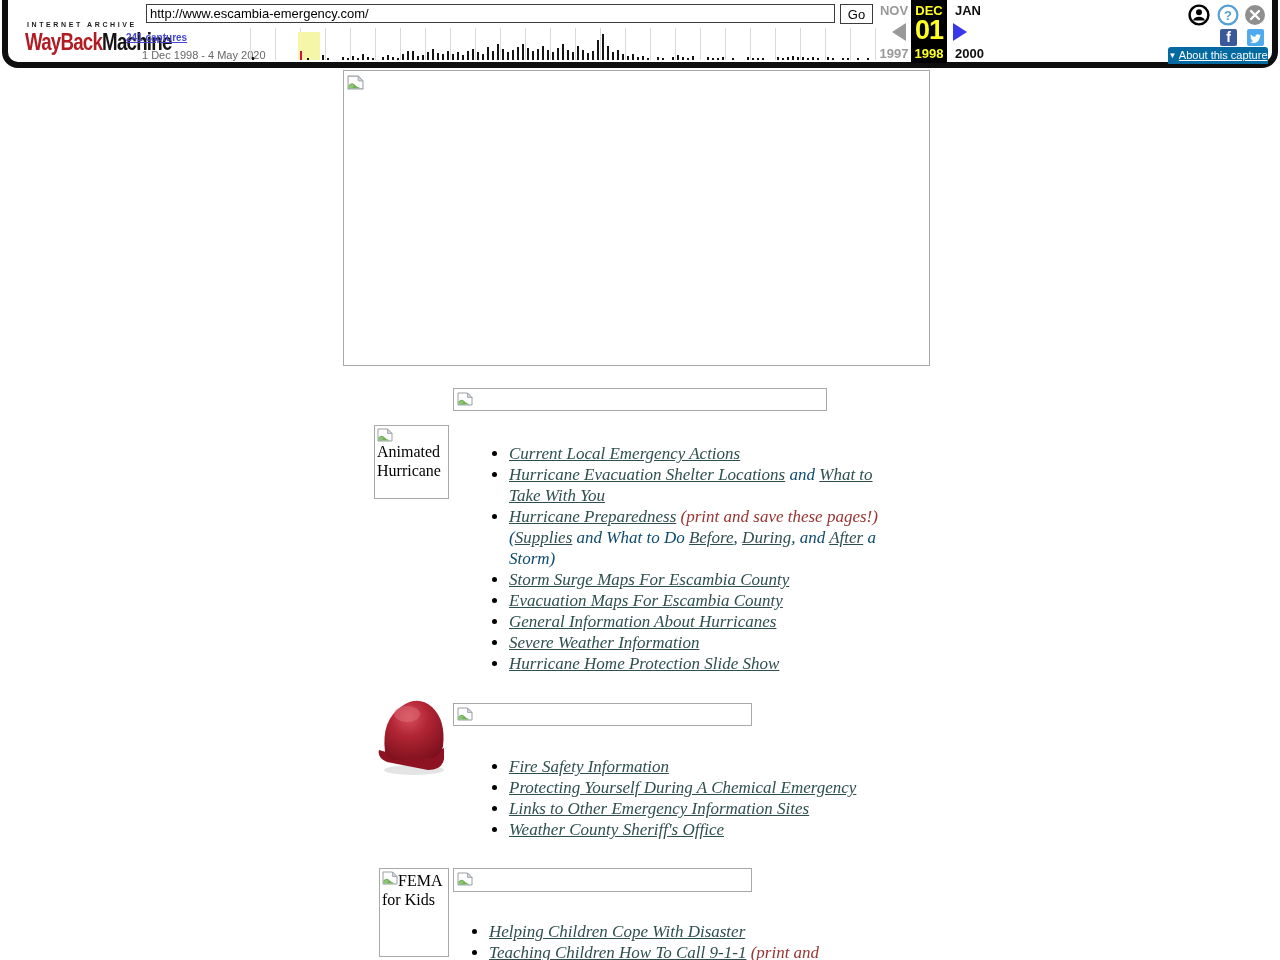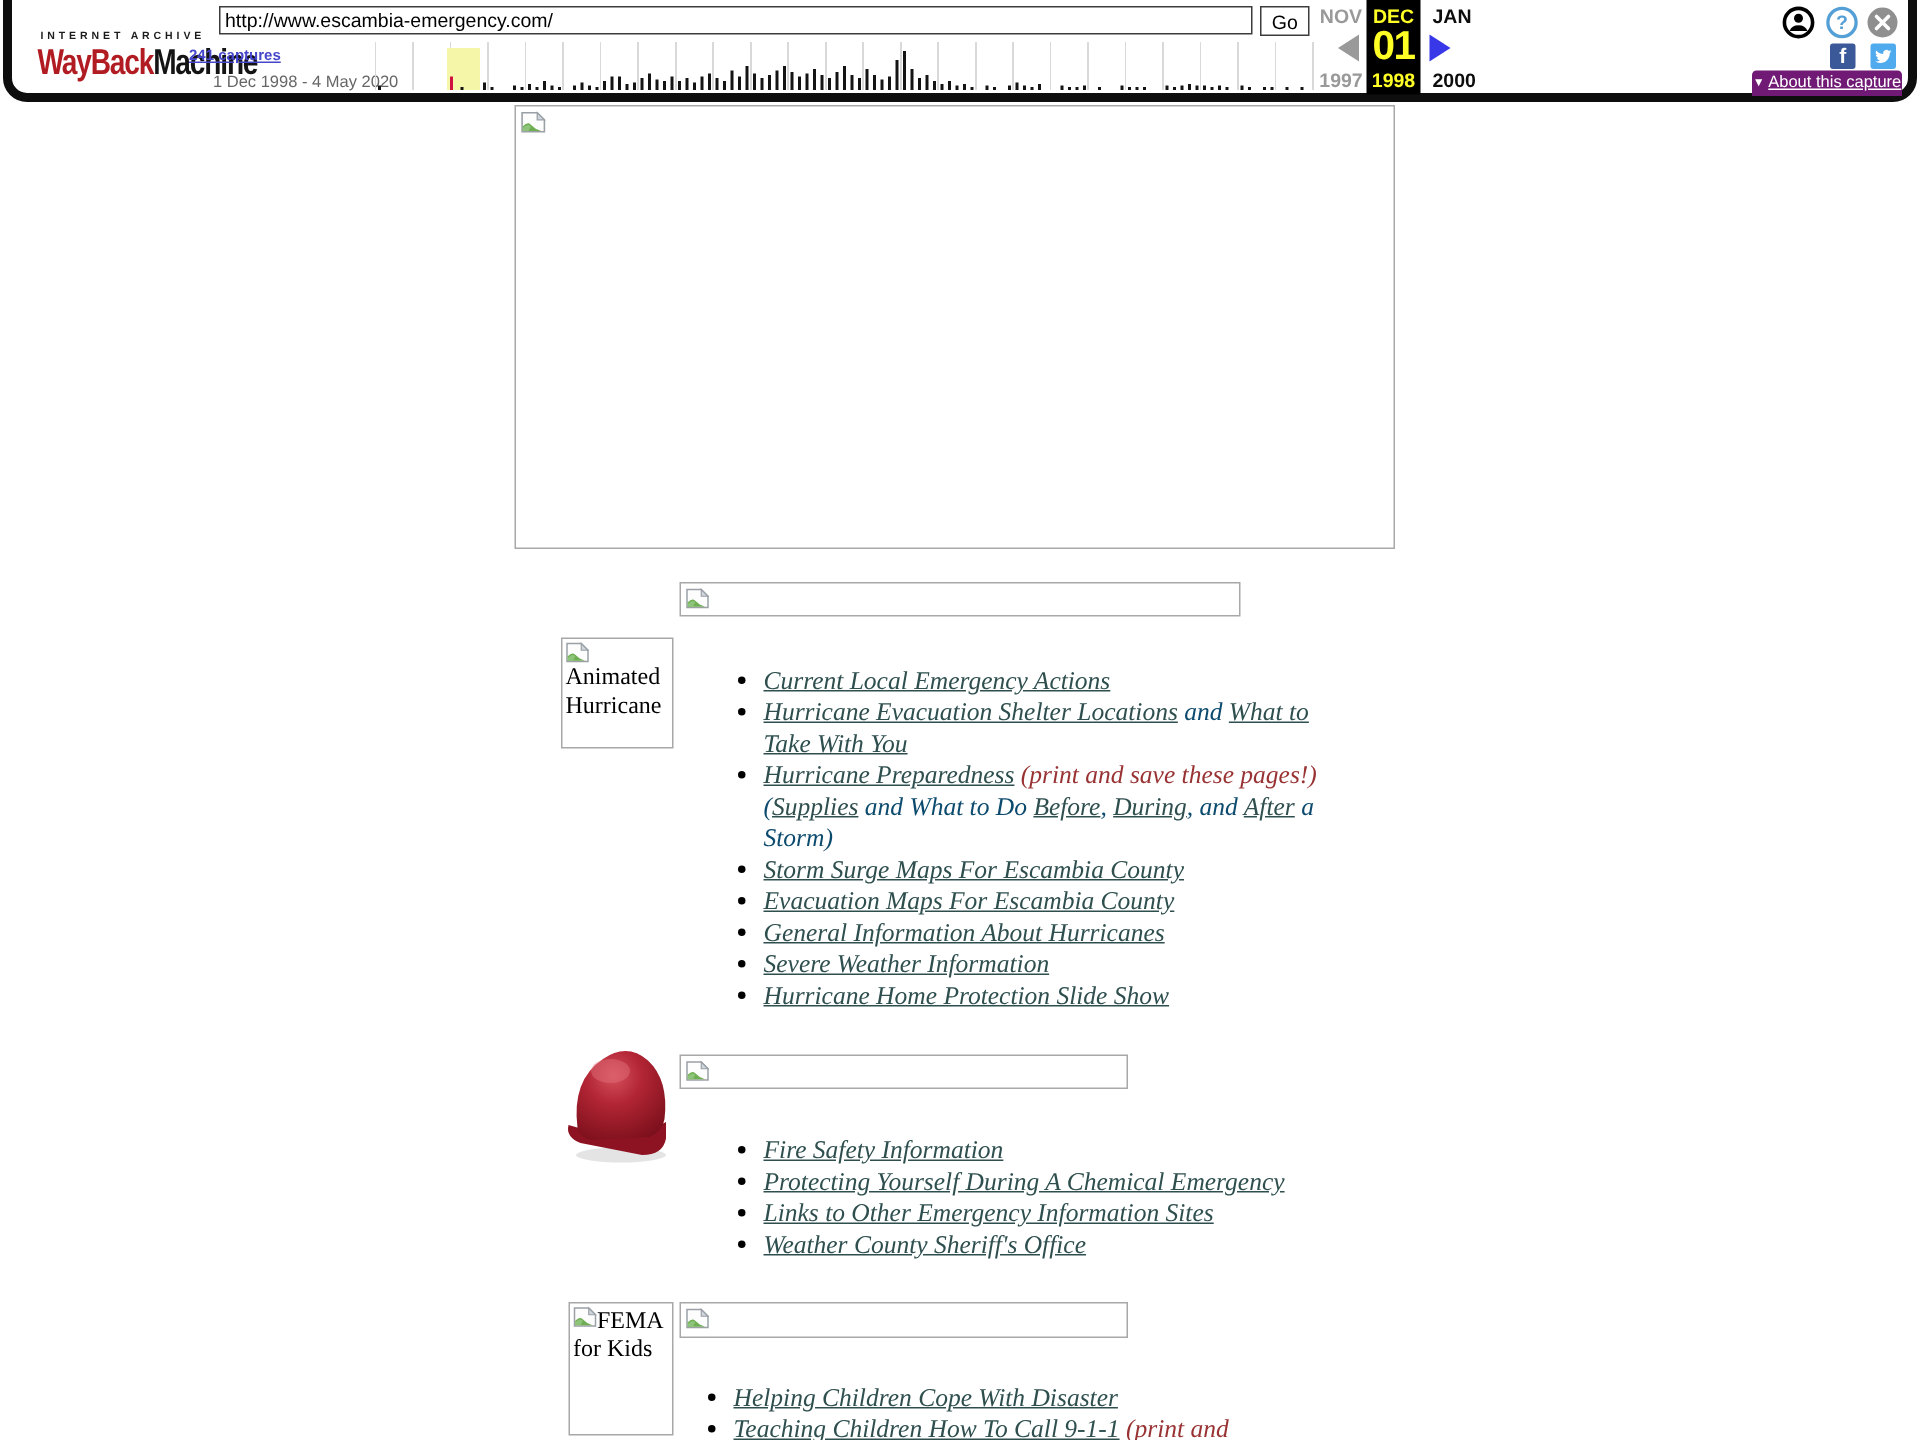--- a/index.html
+++ b/index.html
@@ -70,21 +70,21 @@
     border-top: 9px solid transparent; border-bottom: 9px solid transparent;
     border-left: 14px solid #3838e8;
   }
   .tb-icon { cursor: pointer; }
   .fb-badge {
     left: 1220px; top: 29px; width: 17px; height: 17px; background: #3b5998; border-radius: 2px;
     color: #fff; font-weight: bold; font-size: 14px; text-align: center; line-height: 17px; cursor: pointer;
   }
   .tw-badge { left: 1247px; top: 29px; width: 17px; height: 17px; background: #50abee; border-radius: 2px; cursor: pointer; padding: 2px; }
   .about-tab {
-    left: 1168px; top: 47px; width: 100px; height: 17px; background: #701a75; border-radius: 3px 3px 0 0;
+    left: 1168px; top: 47px; width: 100px; height: 17px; background: #0369a1; border-radius: 3px 3px 0 0;
     color: #fff; font-size: 11px; line-height: 16px; text-align: center; cursor: pointer; z-index: 3;
   }
   .about-tab .tri { font-size: 8px; vertical-align: 1px; }
   .about-tab .lbl { text-decoration: underline; }
 
   
   .content-txt { font-size: 16.5px; color: #000; }
   .masthead {
     left: 343px; top: 70px; width: 587px; height: 296px;
     border: 1px solid #a8a8a8; padding: 3px;

